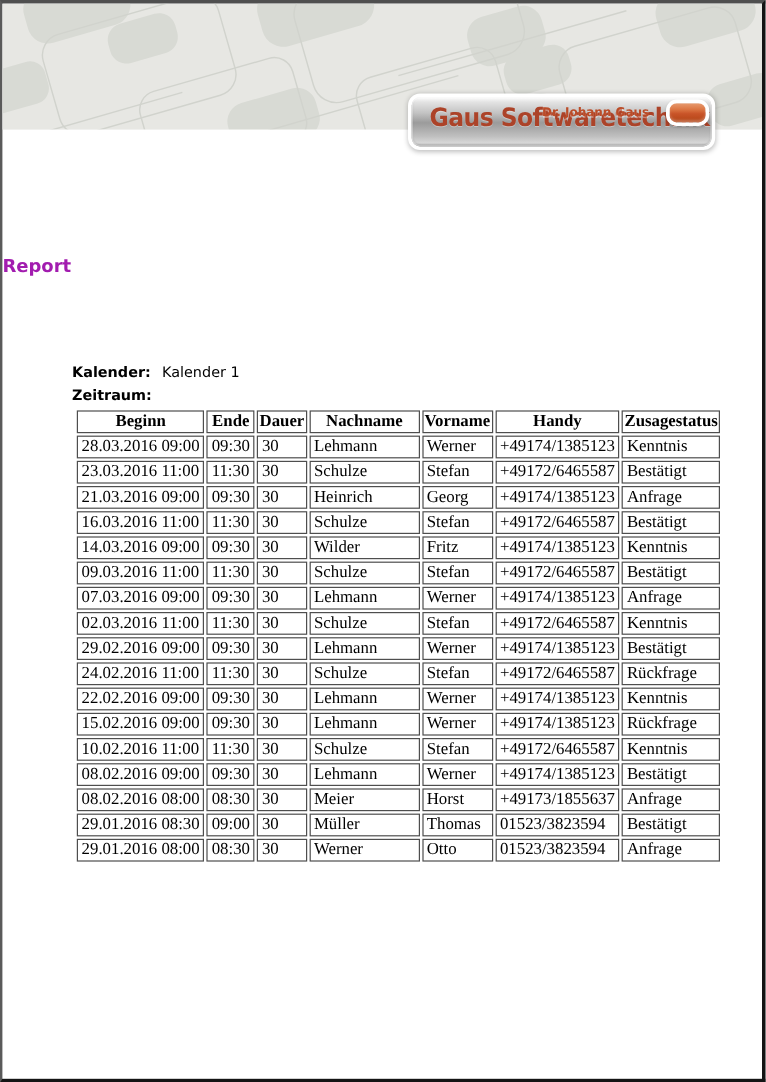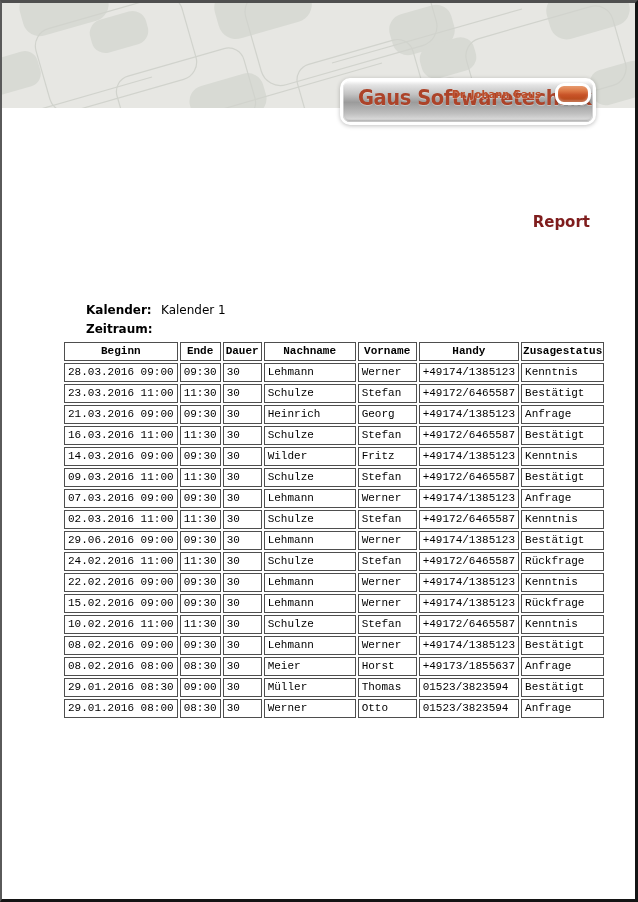--- a/index.html
+++ b/index.html
@@ -48,35 +48,35 @@
   .logo-tab {
     position:absolute; top:2px; right:2px;
     width:36px; height:22px;
     border:3px solid #ffffff; border-radius:9px;
     background:linear-gradient(180deg,#e79b70 0%,#dd7946 30%,#c95428 55%,#b04314 100%);
     box-shadow:inset 0 -2px 2px rgba(255,255,255,0.25), 0 1px 2px rgba(0,0,0,0.2);
   }
   
   .report-title {
     position:absolute; left:0; top:210px; width:588px;
-    text-align:right; font-size:15px; font-weight:bold; color:#7f1d1d;
+    text-align:left; font-size:15px; font-weight:bold; color:#a21caf;
   }
   .meta {
-    position:absolute; left:84px; top:298px;
+    position:absolute; left:58px; top:298px;
     display:grid; grid-template-columns:74px auto; column-gap:1px;
     font-size:12px; line-height:19px; color:#000;
   }
   .meta .lbl { font-weight:bold; }
   
   table.report {
     position:absolute; left:60px; top:337px;
     border-collapse:separate; border-spacing:2px;
     table-layout:fixed;
-    font-size:11px; color:#000;
-    font-family:Liberation Mono, monospace;
+    font-size:14px; color:#000;
+    font-family:Liberation Serif, serif;
   }
   table.report th, table.report td {
     border:1px solid #4e4e4e;
     height:17px; line-height:17px;
     padding:0 3px;
     white-space:nowrap; overflow:hidden;
     background:#ffffff;
     font-weight:normal;
     text-align:left;
   }
@@ -217,21 +217,21 @@
         <tr>
           <td>02.03.2016 11:00</td>
           <td>11:30</td>
           <td>30</td>
           <td>Schulze</td>
           <td>Stefan</td>
           <td>+49172/6465587</td>
           <td>Kenntnis</td>
         </tr>
         <tr>
-          <td>29.06.2016 09:00</td>
+          <td>29.02.2016 09:00</td>
           <td>09:30</td>
           <td>30</td>
           <td>Lehmann</td>
           <td>Werner</td>
           <td>+49174/1385123</td>
           <td>Bestätigt</td>
         </tr>
         <tr>
           <td>24.02.2016 11:00</td>
           <td>11:30</td>

